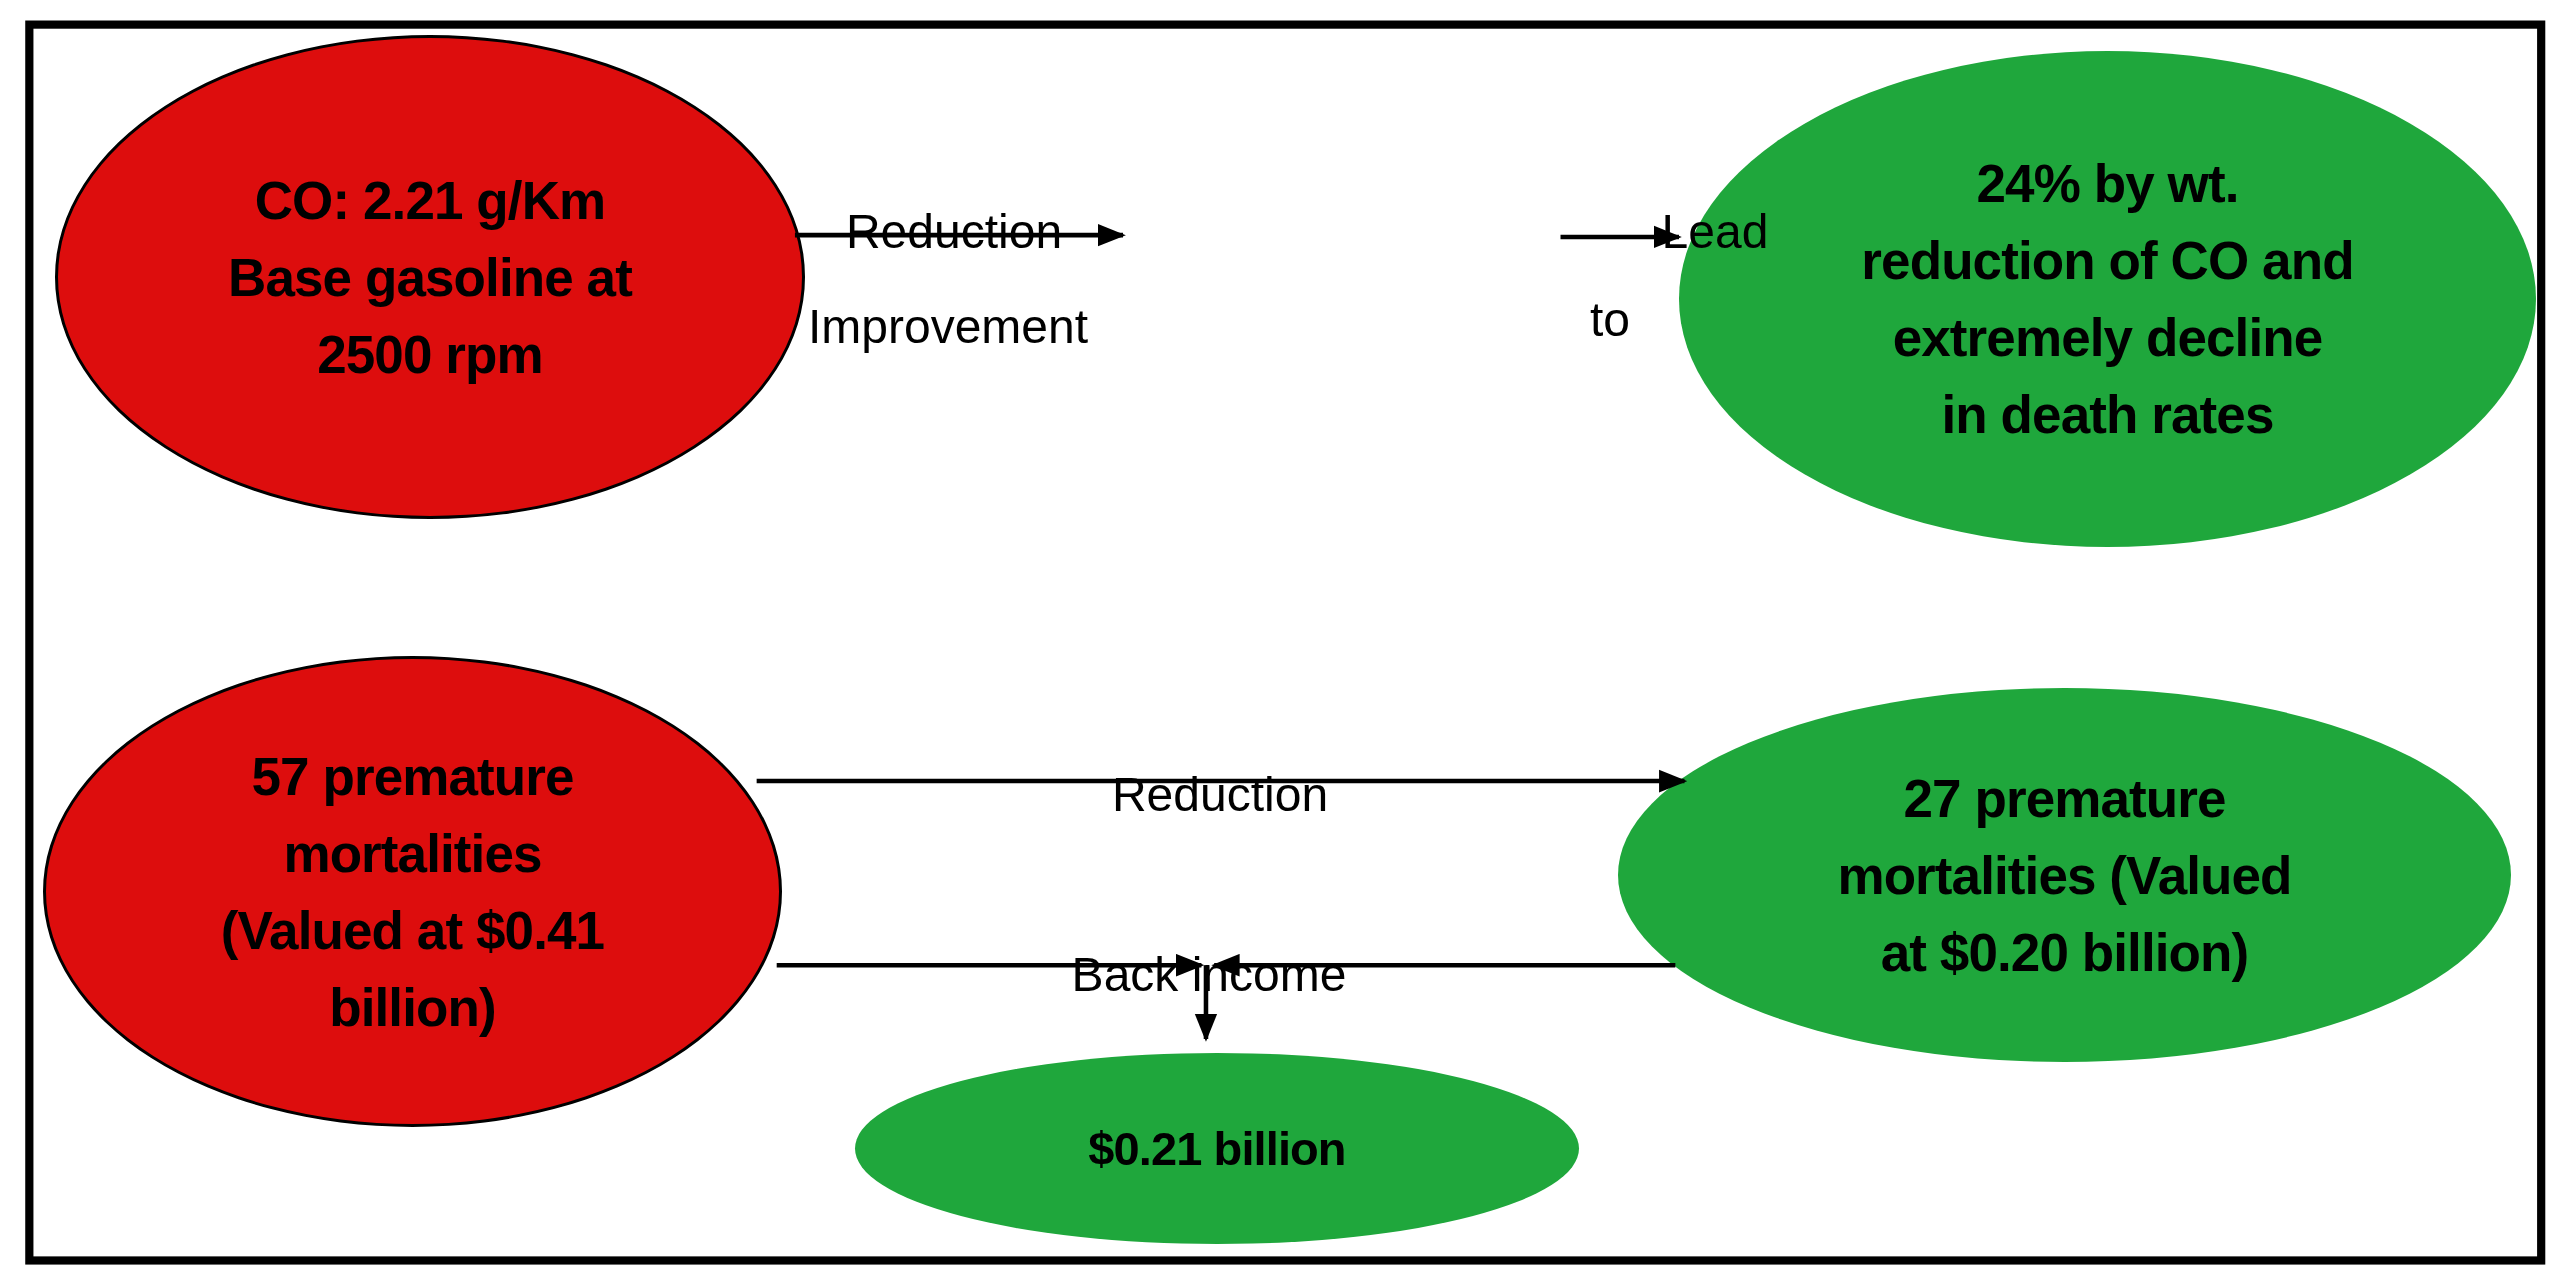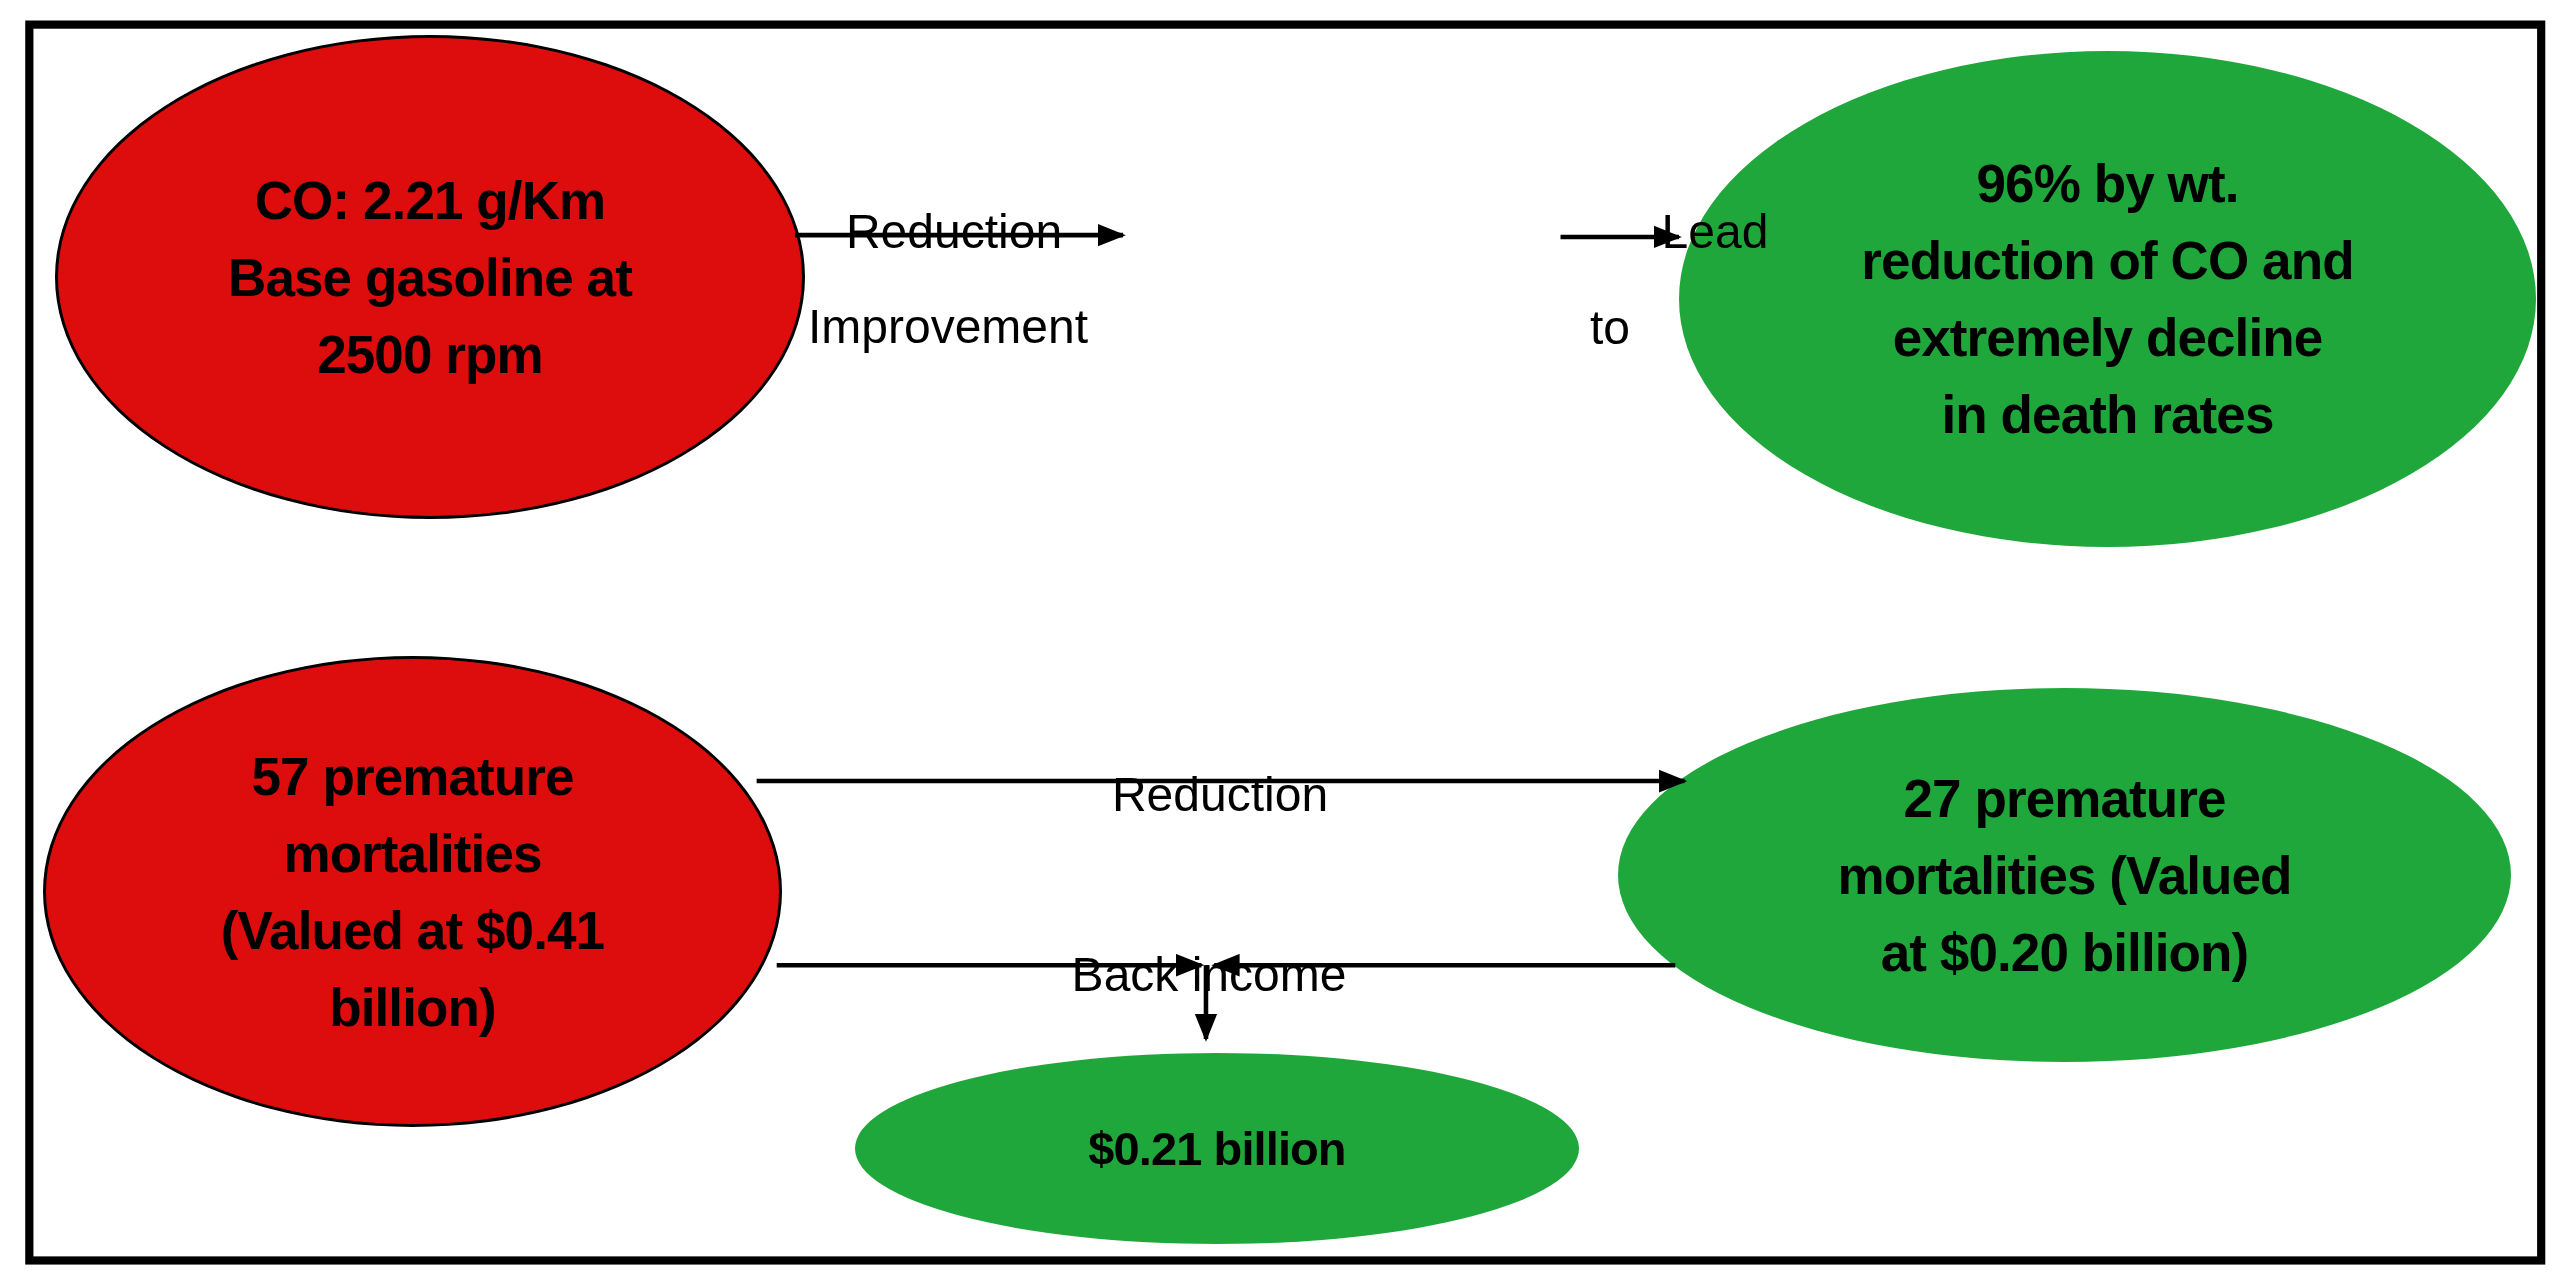--- a/index.html
+++ b/index.html
@@ -48,21 +48,21 @@
     transform: translate(-50%, -50%);
     font-size: 48px;
     color: var(--ink, #000000);
     white-space: nowrap;
     z-index: 3;
     margin-top: 48px;
   }
   #lbl-reduction-top    { left: 954px; top: 183px; }
   #lbl-improvement      { left: 948px; top: 278px; }
   #lbl-lead             { left: 1715px; top: 183px; }
-  #lbl-to               { left: 1610px; top: 279px; }
+  #lbl-to               { left: 1610px; top: 271px; }
   #lbl-reduction-bottom { left: 1220px; top: 746px; }
   #lbl-back-income      { left: 1209px; top: 926px; }
 
   
   svg.overlay {
     position: absolute;
     left: 0; top: 0;
     width: 2576px;
     height: 1286px;
     z-index: 2;
@@ -75,21 +75,21 @@
 </head>
 <body>
 
 <div class="canvas">
 
   <div class="node red" id="node-co-base">CO: 2.21 g/Km
 Base gasoline at
 2500 rpm</div>
 
 
-  <div class="node green" id="node-co-result">96% by wt.
+  <div class="node green" id="node-co-result">24% by wt.
 reduction of CO and
 extremely decline
 in death rates</div>
 
   <div class="node red" id="node-mortality-base">57 premature
 mortalities
 (Valued at $0.41
 billion)</div>
 
   <div class="node green" id="node-mortality-y1">27 premature

